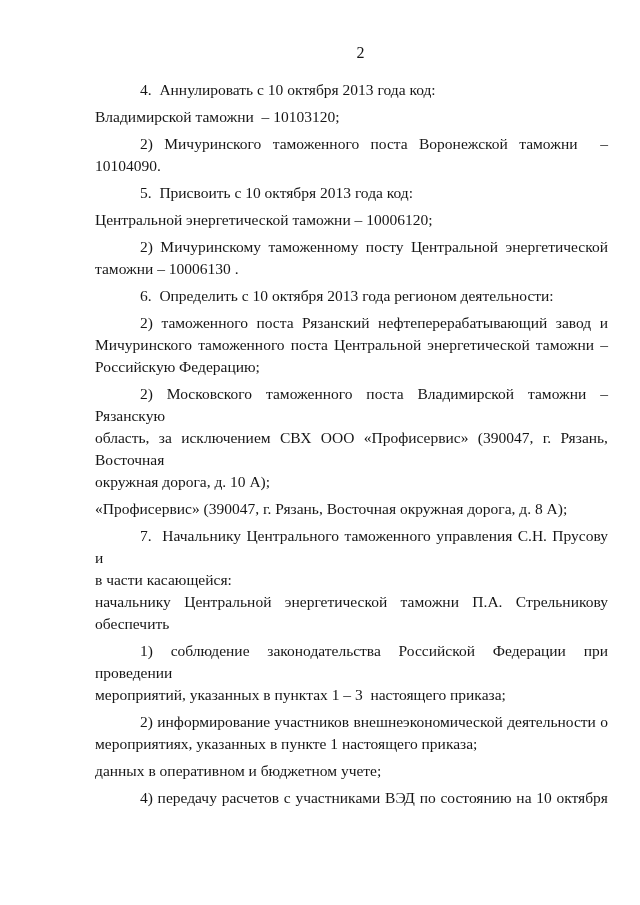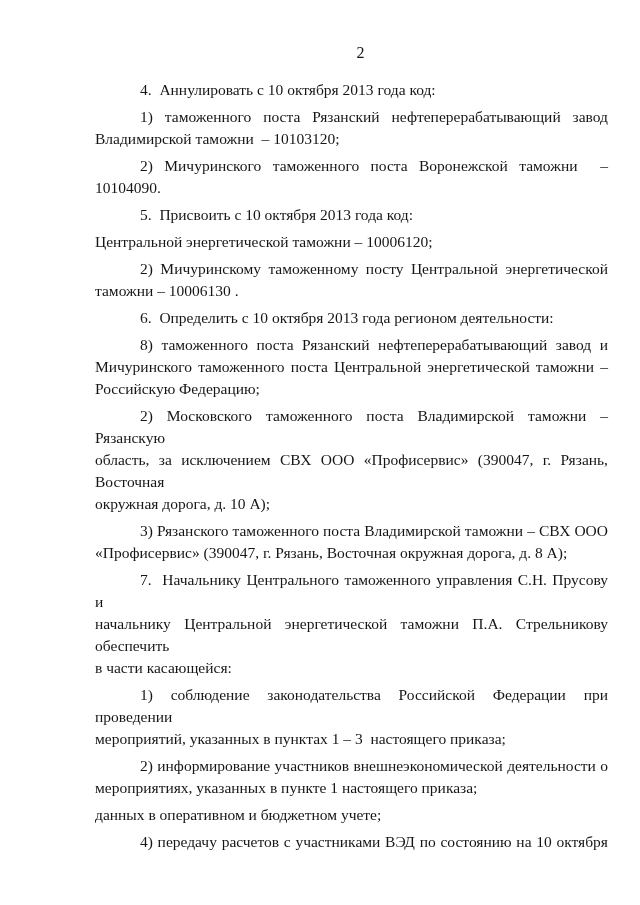--- a/index.html
+++ b/index.html
@@ -51,21 +51,20 @@
 
   <div class="page-number">2</div>
 
   <div class="content">
 
     <div class="para">
       <div class="line first last">4.&nbsp; Аннулировать с 10 октября 2013 года код:</div>
     </div>
 
     <div class="para">
-      <div class="line first">1) таможенного поста Рязанский нефтеперерабатывающий завод</div>
       <div class="line last">Владимирской таможни&nbsp; – 10103120;</div>
     </div>
 
     <div class="para">
       <div class="line first last">2) Мичуринского таможенного поста Воронежской таможни&nbsp; – 10104090.</div>
     </div>
 
     <div class="para">
       <div class="line first last">5.&nbsp; Присвоить с 10 октября 2013 года код:</div>
     </div>
@@ -77,41 +76,40 @@
     <div class="para">
       <div class="line first">2) Мичуринскому таможенному посту Центральной энергетической</div>
       <div class="line last">таможни – 10006130 .</div>
     </div>
 
     <div class="para">
       <div class="line first last">6.&nbsp; Определить с 10 октября 2013 года регионом деятельности:</div>
     </div>
 
     <div class="para">
-      <div class="line first">8) таможенного поста Рязанский нефтеперерабатывающий завод и</div>
+      <div class="line first">2) таможенного поста Рязанский нефтеперерабатывающий завод и</div>
       <div class="line">Мичуринского таможенного поста Центральной энергетической таможни –</div>
       <div class="line last">Российскую Федерацию;</div>
     </div>
 
     <div class="para">
       <div class="line first">2) Московского таможенного поста Владимирской таможни – Рязанскую</div>
       <div class="line">область, за исключением СВХ ООО «Профисервис» (390047, г. Рязань, Восточная</div>
       <div class="line last">окружная дорога, д. 10 А);</div>
     </div>
 
     <div class="para">
-      <div class="line first">3) Рязанского таможенного поста Владимирской таможни – СВХ ООО</div>
       <div class="line last">«Профисервис» (390047, г. Рязань, Восточная окружная дорога, д. 8 А);</div>
     </div>
 
 
     <div class="para">
       <div class="line first">7.&nbsp; Начальнику Центрального таможенного управления С.Н. Прусову и</div>
+      <div class="line last">в части касающейся:</div>
       <div class="line">начальнику Центральной энергетической таможни П.А. Стрельникову обеспечить</div>
-      <div class="line last">в части касающейся:</div>
     </div>
 
     <div class="para">
       <div class="line first">1) соблюдение законодательства Российской Федерации при проведении</div>
       <div class="line last">мероприятий, указанных в пунктах 1 – 3&nbsp; настоящего приказа;</div>
     </div>
 
     <div class="para">
       <div class="line first">2) информирование участников внешнеэкономической деятельности о</div>
       <div class="line last">мероприятиях, указанных в пункте 1 настоящего приказа;</div>

